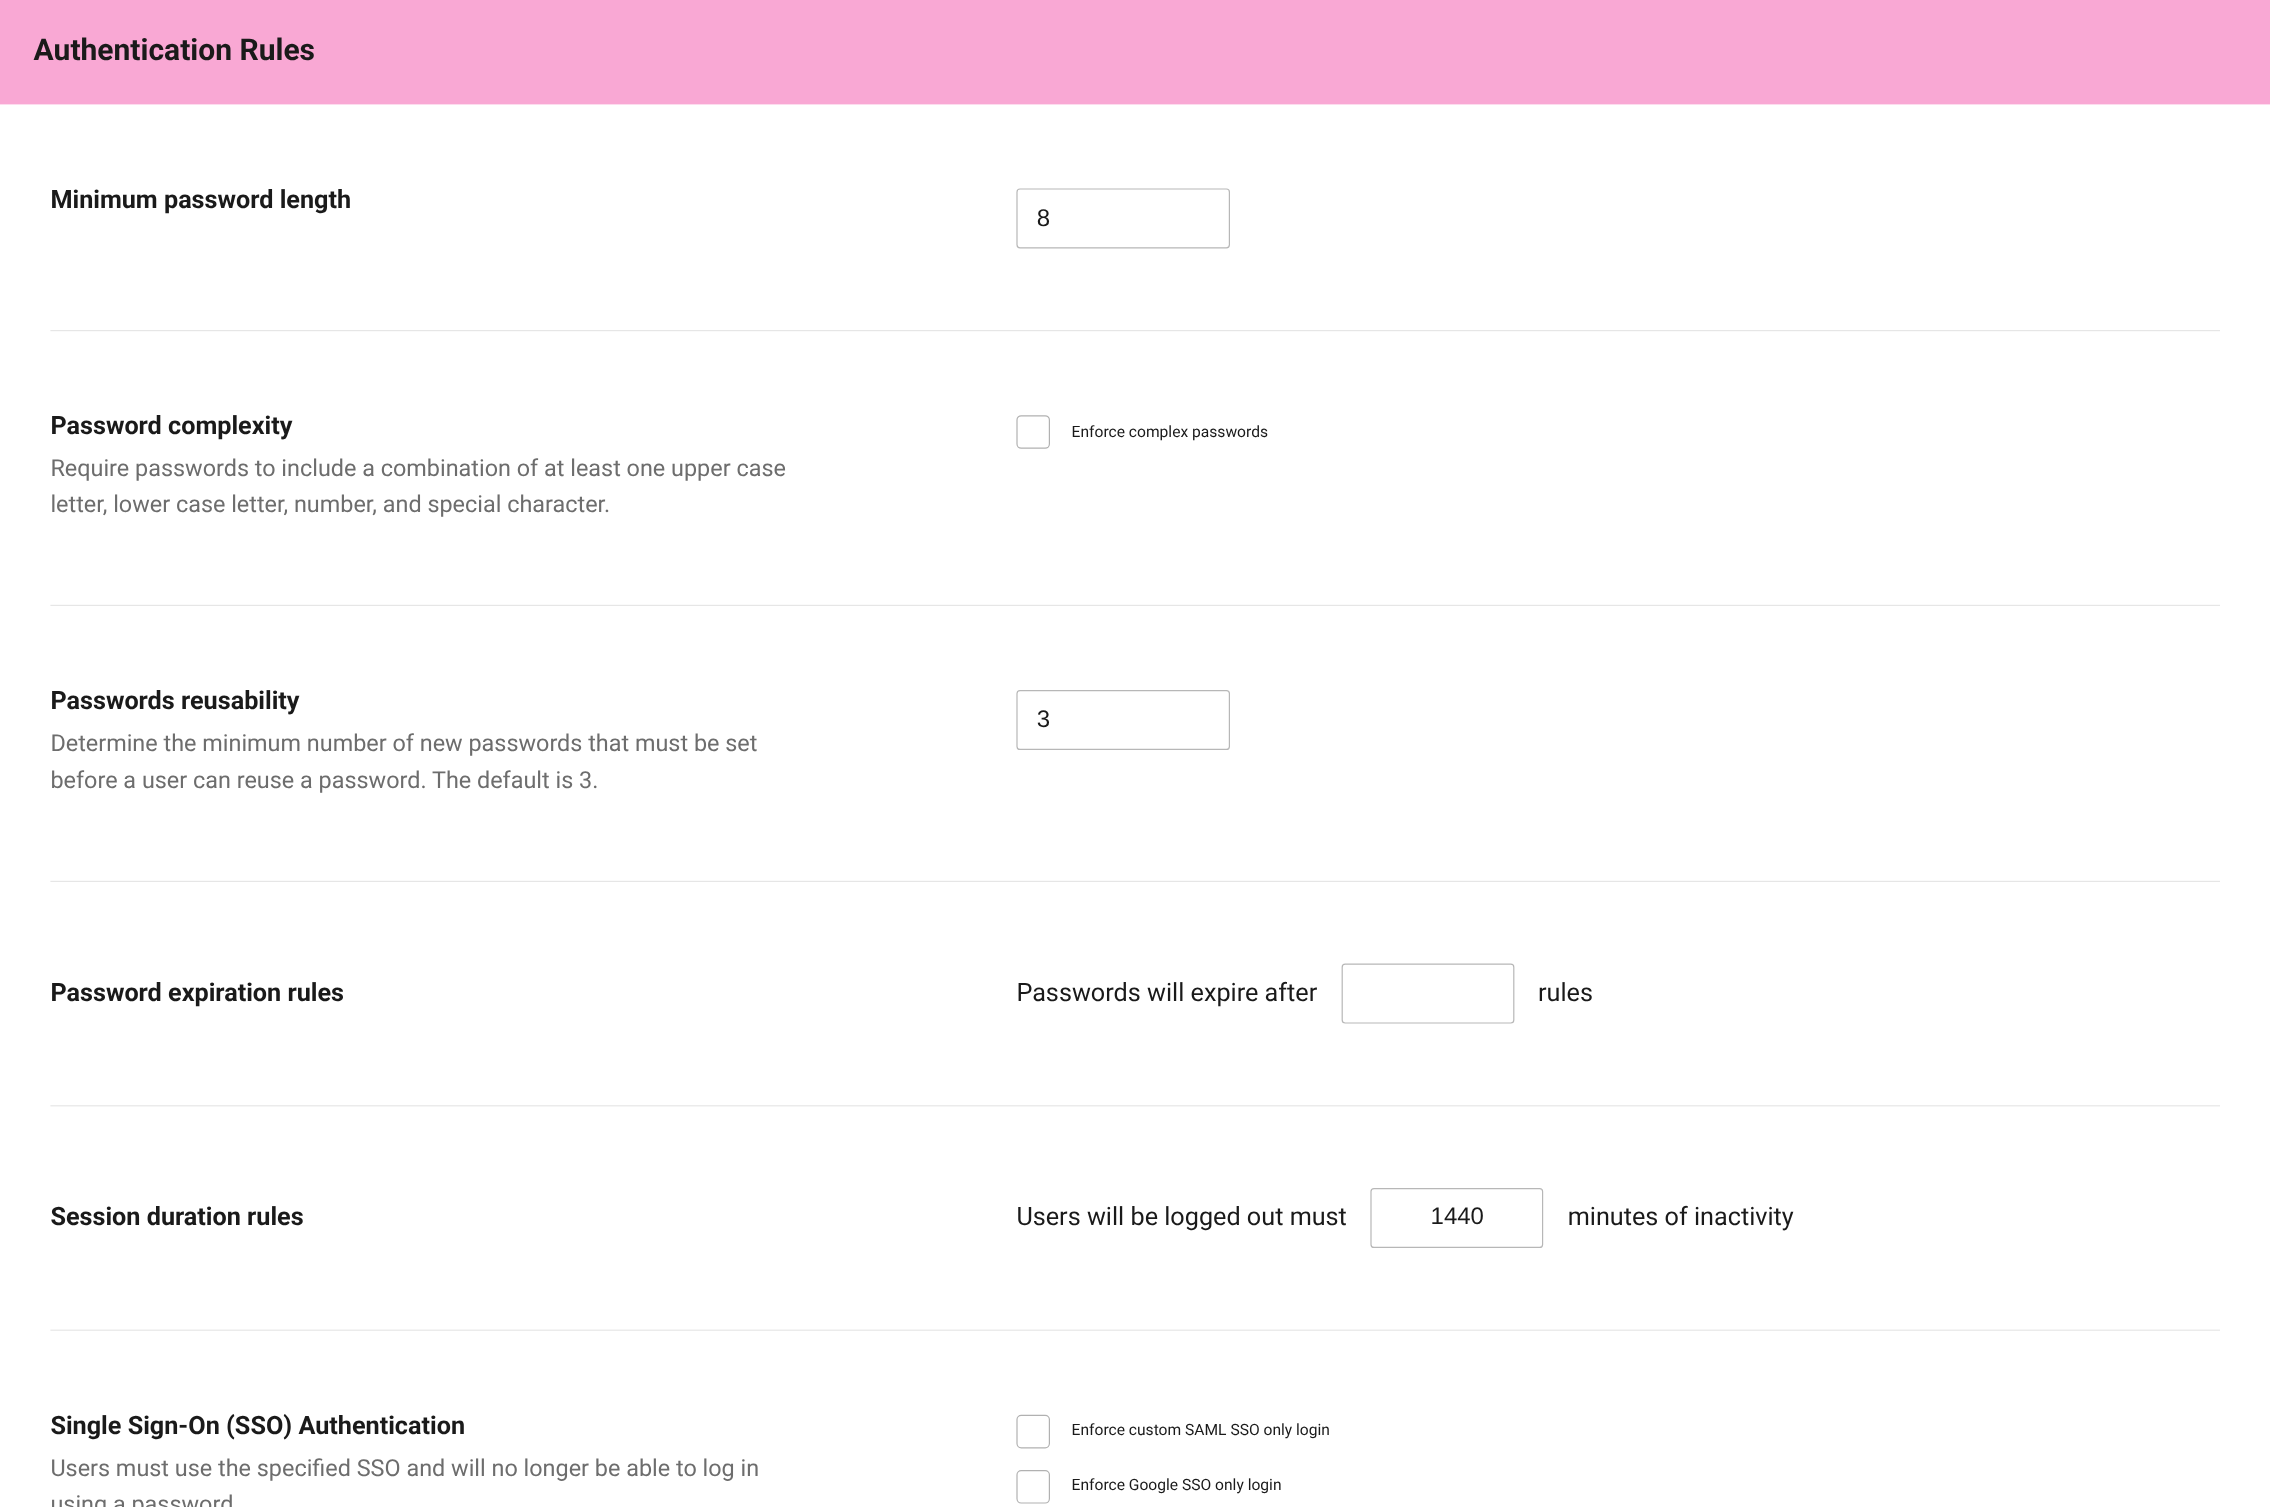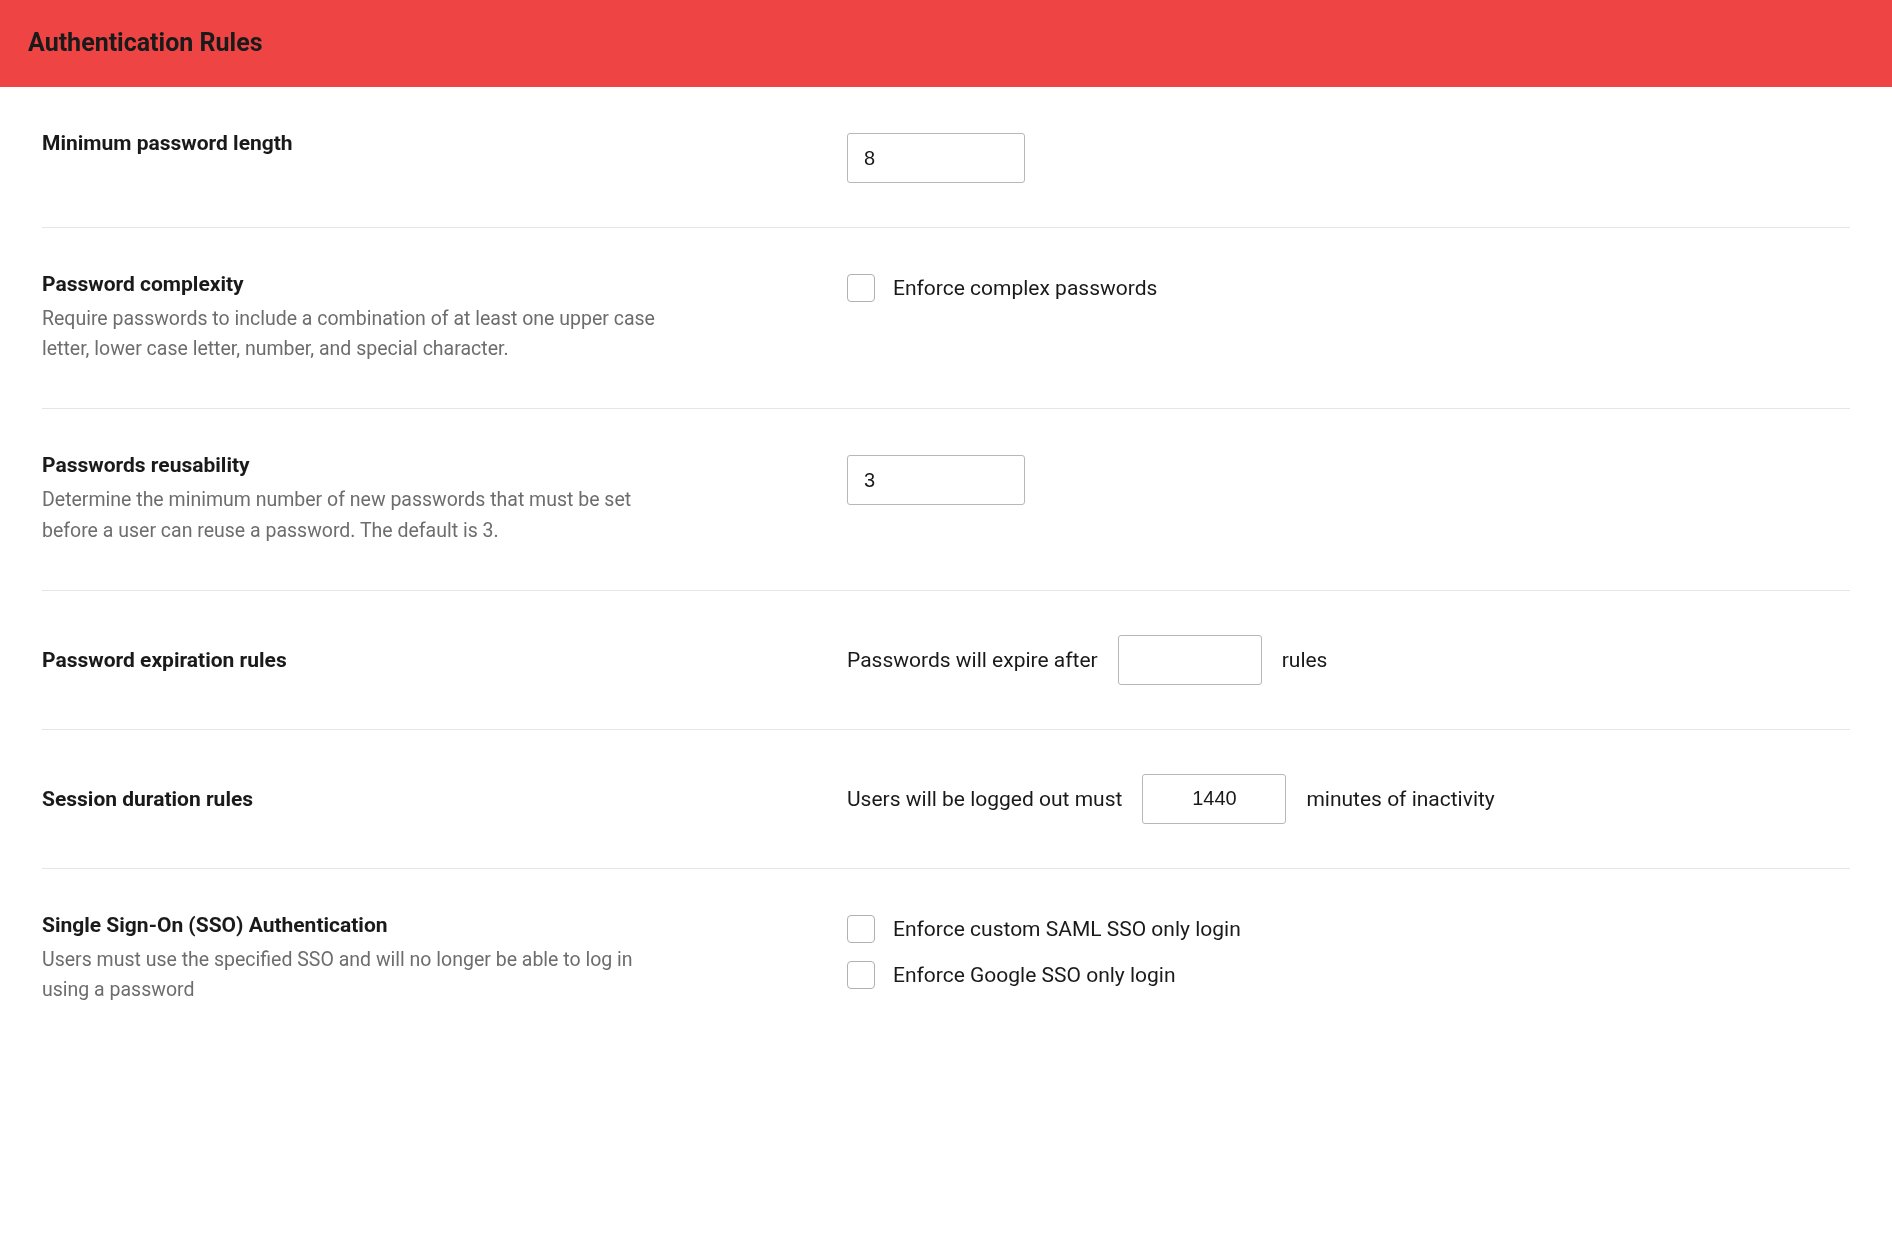--- a/index.html
+++ b/index.html
@@ -3,35 +3,35 @@
 <meta charset="utf-8">
 <style>
   * { box-sizing: border-box; margin: 0; padding: 0; }
   body {
     font-family: -apple-system, BlinkMacSystemFont, "Segoe UI", Roboto, Helvetica, Arial, sans-serif;
     background: #fff;
     color: #1a1a1a;
     width: 1892px;
   }
   .header-bar {
-    background: #ef4444;
+    background: #f9a8d4;
     padding: 28px 28px 30px 28px;
   }
   .header-title {
     font-size: 25px;
     font-weight: 700;
     color: #1a1a1a;
   }
   .content {
     padding: 0 42px;
   }
   .row {
     display: flex;
     align-items: flex-start;
-    padding: 44px 0;
+    padding: 68px 0;
     border-bottom: 1px solid #e6e6e6;
   }
   .row:last-child { border-bottom: none; }
   .left-col {
     width: 805px;
     flex: 0 0 805px;
     padding-right: 100px;
   }
   .right-col {
     flex: 1;
@@ -70,21 +70,21 @@
     display: flex;
     align-items: center;
     gap: 20px;
     font-size: 21px;
     color: #1a1a1a;
   }
   .checkbox-row {
     display: flex;
     align-items: center;
     gap: 18px;
-    font-size: 21px;
+    font-size: 13px;
     color: #1a1a1a;
   }
   .checkbox {
     width: 28px;
     height: 28px;
     border: 1.5px solid #b1b1b1;
     border-radius: 4px;
     background: #fff;
     cursor: pointer;
     flex: 0 0 28px;

